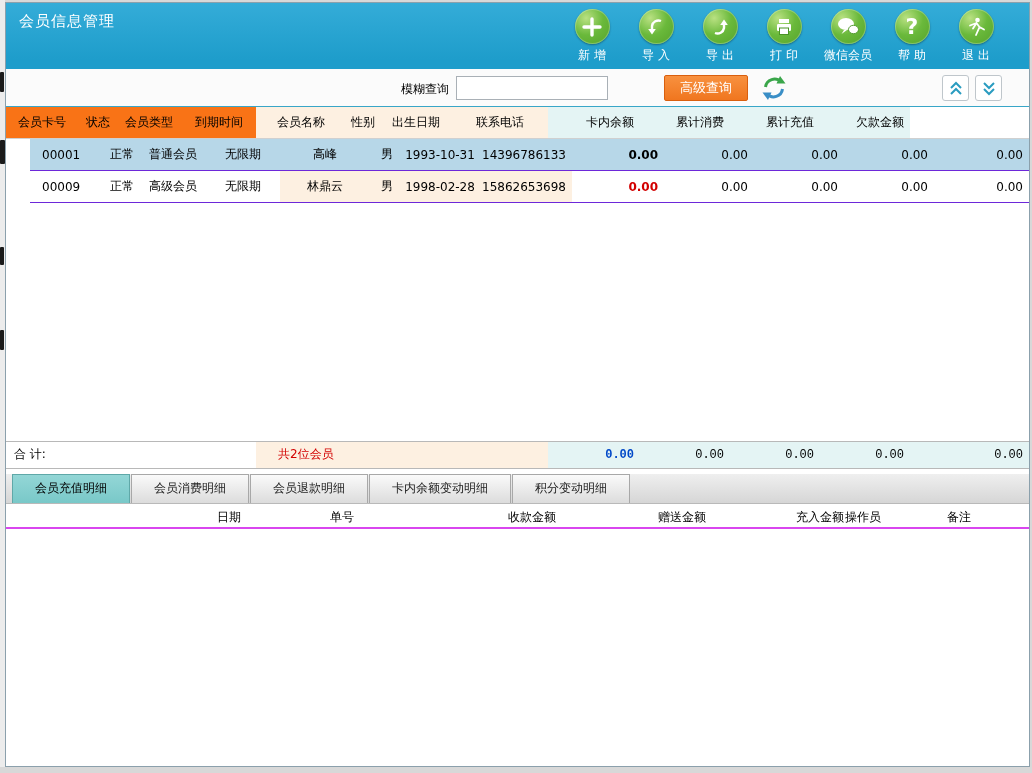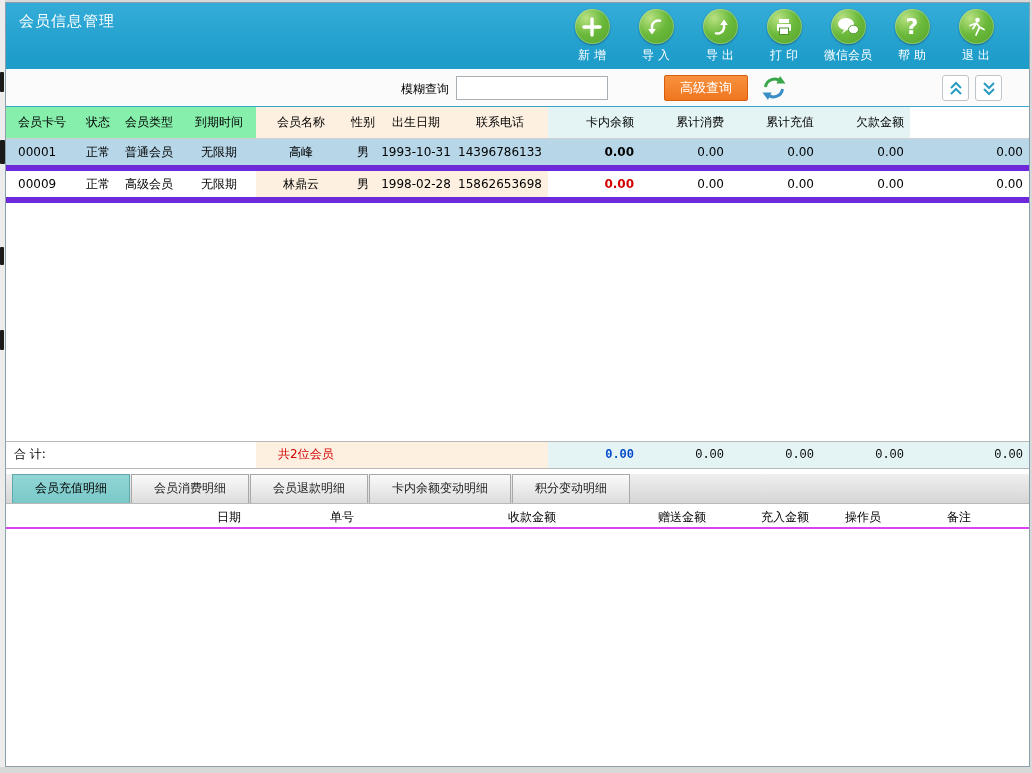--- a/index.html
+++ b/index.html
@@ -46,31 +46,31 @@
   .refresh { position:absolute; left:752px; top:4px; width:32px; height:30px; cursor:pointer;
     display:flex; align-items:center; justify-content:center; background:transparent; border:none; }
   .nav-btn { position:absolute; top:6px; width:27px; height:26px; background:#fff;
     border:1px solid #bfc6cb; border-radius:3px; cursor:pointer;
     display:flex; align-items:center; justify-content:center; }
   .nav-up { right:60px; } .nav-down { right:27px; }
 
   
   .grid-header, .grid-row, .summary-row { display:flex; align-items:stretch; font-size:12px; }
   .grid-header { height:32px; flex:0 0 32px; border-bottom:1px solid #d0d0d0; }
-  .grid-row { height:32px; flex:0 0 32px; border-bottom:6px solid #6d28d9; cursor:pointer; }
+  .grid-row { height:32px; flex:0 0 32px; border-bottom:1px solid #6d28d9; cursor:pointer;margin-left:24px; }
   .cell { display:flex; align-items:center; justify-content:center; white-space:nowrap;
     overflow:hidden; color:#000; }
   .c1{width:74px; justify-content:flex-start; padding-left:12px;}
   .c2{width:36px;} .c3{width:66px;} .c4{width:74px;}
   .c5{width:90px;} .c6{width:34px;} .c7{width:72px;} .c8{width:96px;}
   .c9{width:92px;} .c10{width:90px;} .c11{width:90px;} .c12{width:90px;}
   .c13{flex:1; padding-right:26px;}
   .num { justify-content:flex-end; padding-right:6px; }
   .grid-header .cell { font-size:12px; }
-  .grid-header .g1 { background:#86efac; }
+  .grid-header .g1 { background:#f97316; }
   .grid-header .g2, .grid-row .g2, .summary-row .g2 { background:var(--name-group-peach,#fdf0e1); }
   .grid-header .g3, .summary-row .g3 { background:var(--money-group-cyan,#e4f4f4);font-family:Liberation Mono, monospace; }
   .grid-row.selected { background:var(--selected-row-blue,#b7d7e8); }
   .grid-row.selected .g2 { background:transparent; }
   .balance-cell { font-weight:bold; }
   .balance-red { color:var(--negative-balance-red,#d20000); }
   .balance-blue { color:var(--summary-balance-blue,#0048c8); }
   .grid-empty { flex:1 1 auto; background:#fff; }
 
   .summary-row { height:28px; flex:0 0 28px; border-top:1px solid #b8b8b8; border-bottom:1px solid #b8b8b8; }
@@ -87,21 +87,21 @@
     padding:0 22px; border:1px solid #a8a8a8; border-bottom:none; cursor:pointer;
     background:linear-gradient(180deg,#fafafa,#dcdcdc); margin-right:1px; }
   .tab.active { background:linear-gradient(180deg,#93d6d6,var(--active-tab-teal,#79c8c8));
     border-color:#5fa8a8; color:#000; }
 
   
   .detail-header { height:25px; flex:0 0 25px; background:#fff; position:relative;
     border-bottom:2px solid #d946ef; font-size:12px; }
   .dh { position:absolute; top:5px; transform:translateX(-50%); white-space:nowrap; color:#000; }
   .dh1{left:223px;} .dh2{left:336px;} .dh3{left:526px;} .dh4{left:676px;}
-  .dh5{left:779px;} .dh6{left:857px;} .dh7{left:953px;}
+  .dh5{left:814px;} .dh6{left:857px;} .dh7{left:953px;}
   .detail-body { flex:1 1 auto; background:#fff; }
 </style>
 </head>
 <body>
 
 <div class="bg-strip">
   <div class="bg-fragment f1"></div>
   <div class="bg-fragment f2"></div>
   <div class="bg-fragment f3"></div>
   <div class="bg-fragment f4"></div>

